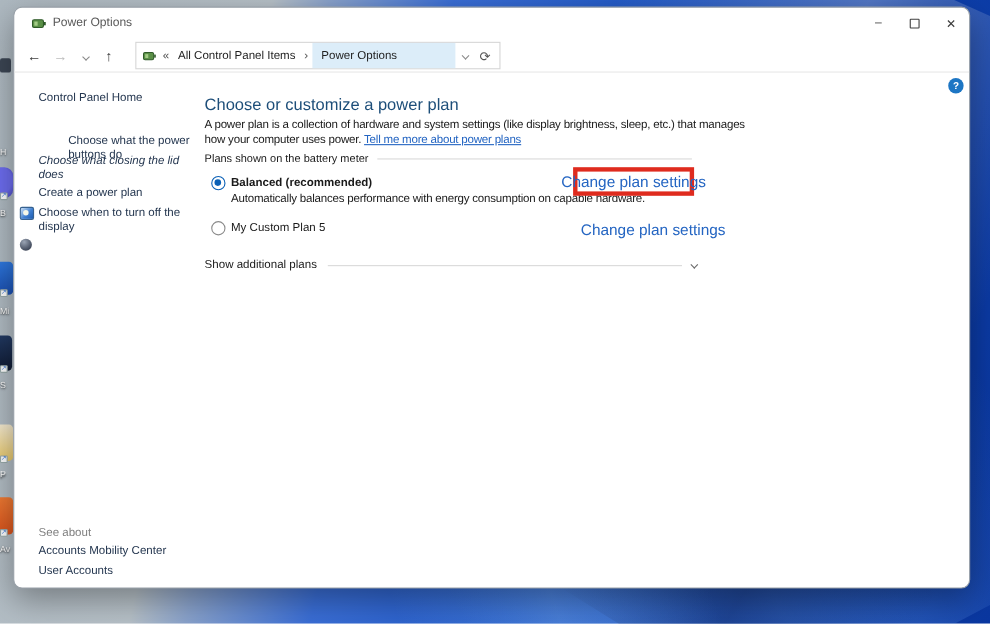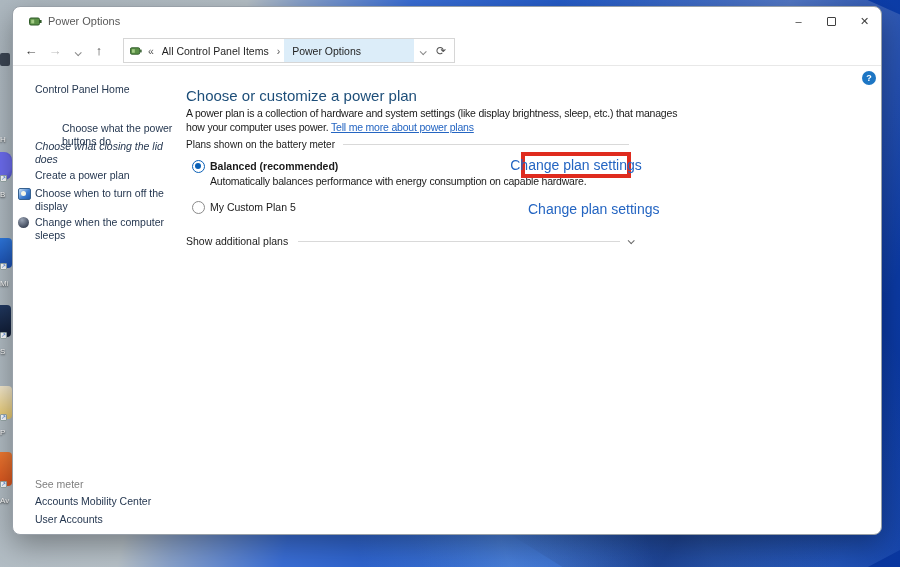--- a/index.html
+++ b/index.html
@@ -190,23 +190,22 @@
 
   <div class="help-btn">?</div>
 
   <div class="side-item si-0">Control Panel Home</div>
   <div class="side-item si-1">Choose what the power buttons do</div>
   <div class="side-item si-2">Choose what closing the lid does</div>
   <div class="side-item si-3">Create a power plan</div>
   <span class="side-ic ic-display"></span>
   <div class="side-item si-4">Choose when to turn off the display</div>
   <span class="side-ic ic-sleep"></span>
-  <div class="side-item si-5">Change when the computer sleeps</div>
-
-  <div class="see-also">See meter</div>
+
+  <div class="see-also">See about</div>
   <div class="see-link sl-0">Accounts Mobility Center</div>
   <div class="see-link sl-1">User Accounts</div>
 
   <div class="heading">Choose or customize a power plan</div>
   <div class="para-line pl1">A power plan is a collection of hardware and system settings (like display brightness, sleep, etc.) that manages</div>
   <div class="para-line pl2"><span>how your computer uses power. </span><span class="inline-link">Tell me more about power plans</span></div>
 
   <div class="group-row">
     <span class="group-label">Plans shown on the battery meter</span>
     <span class="hline"></span>

